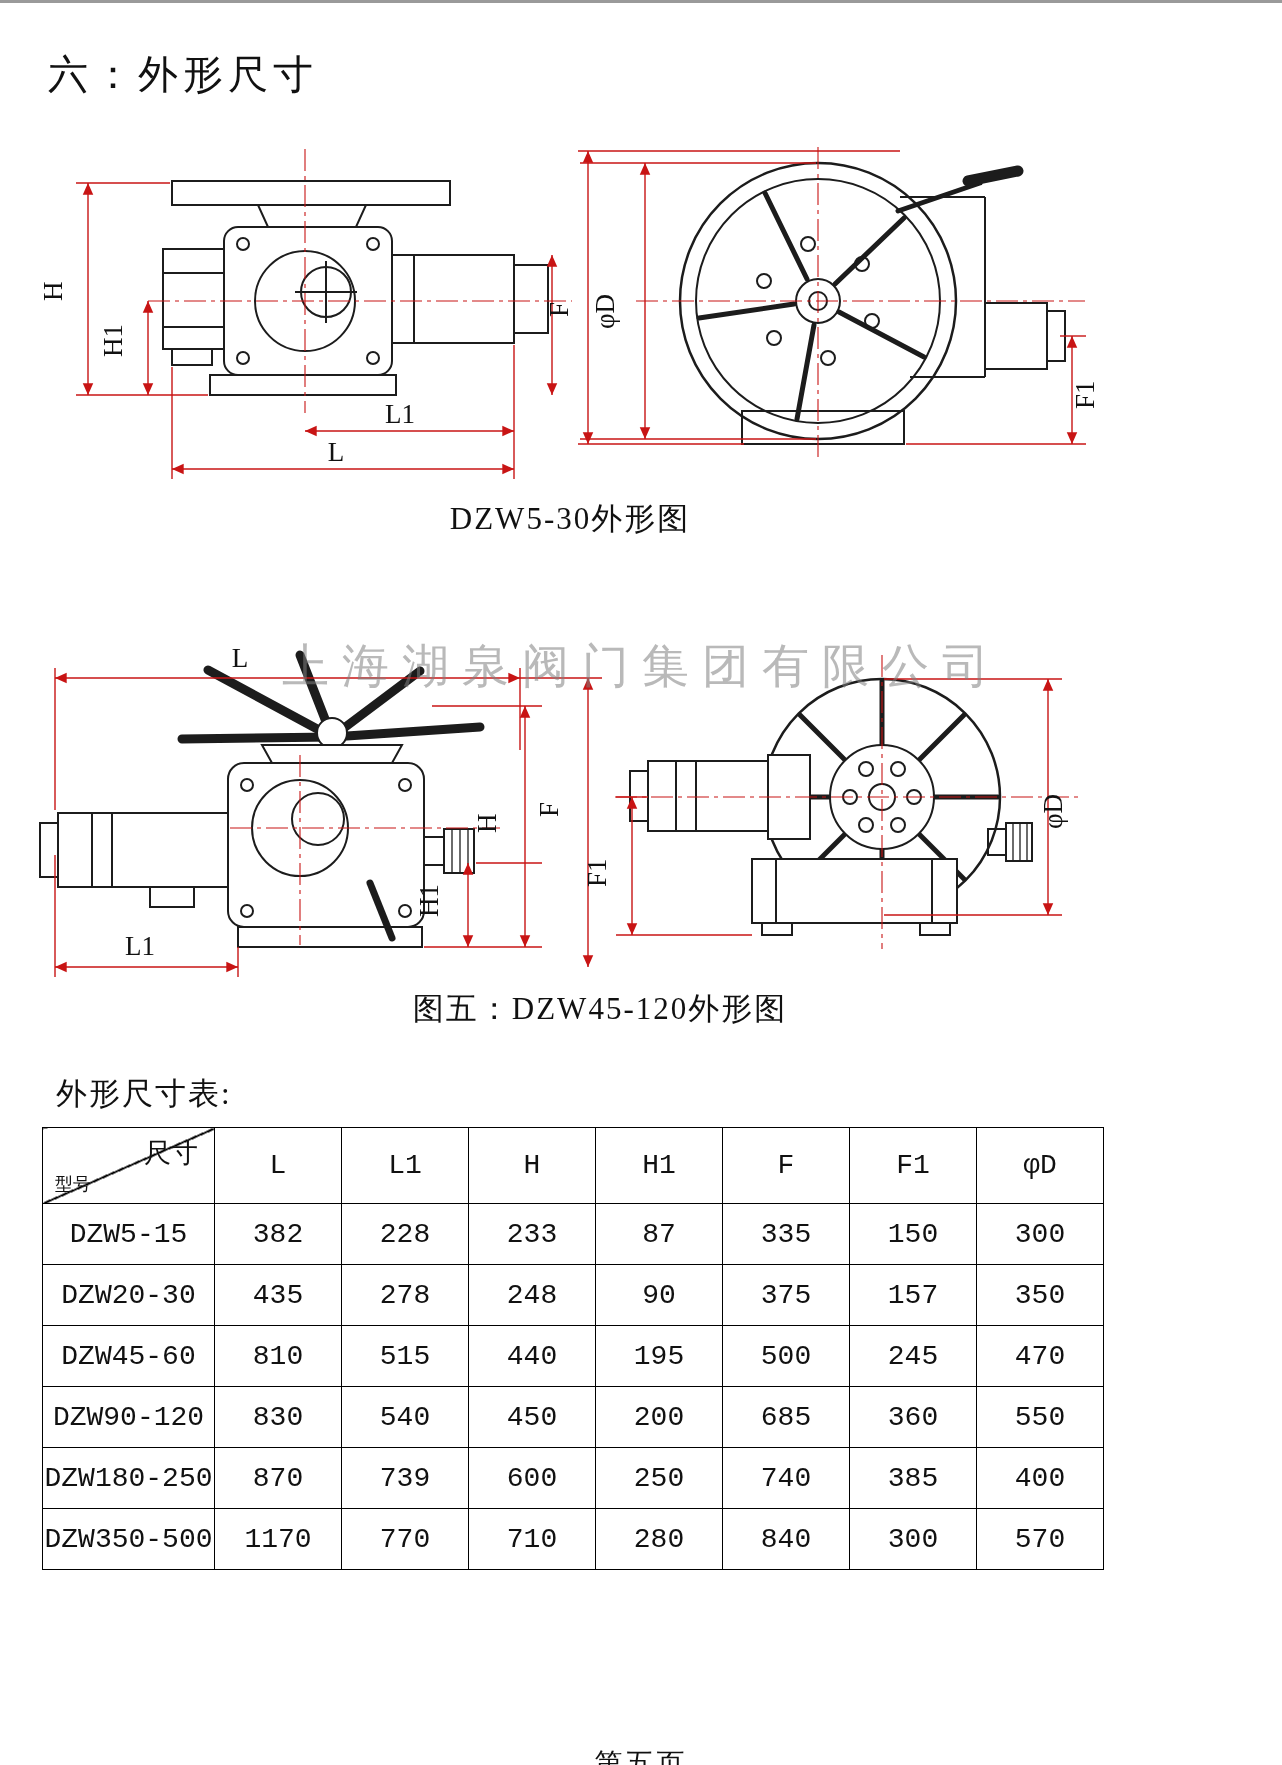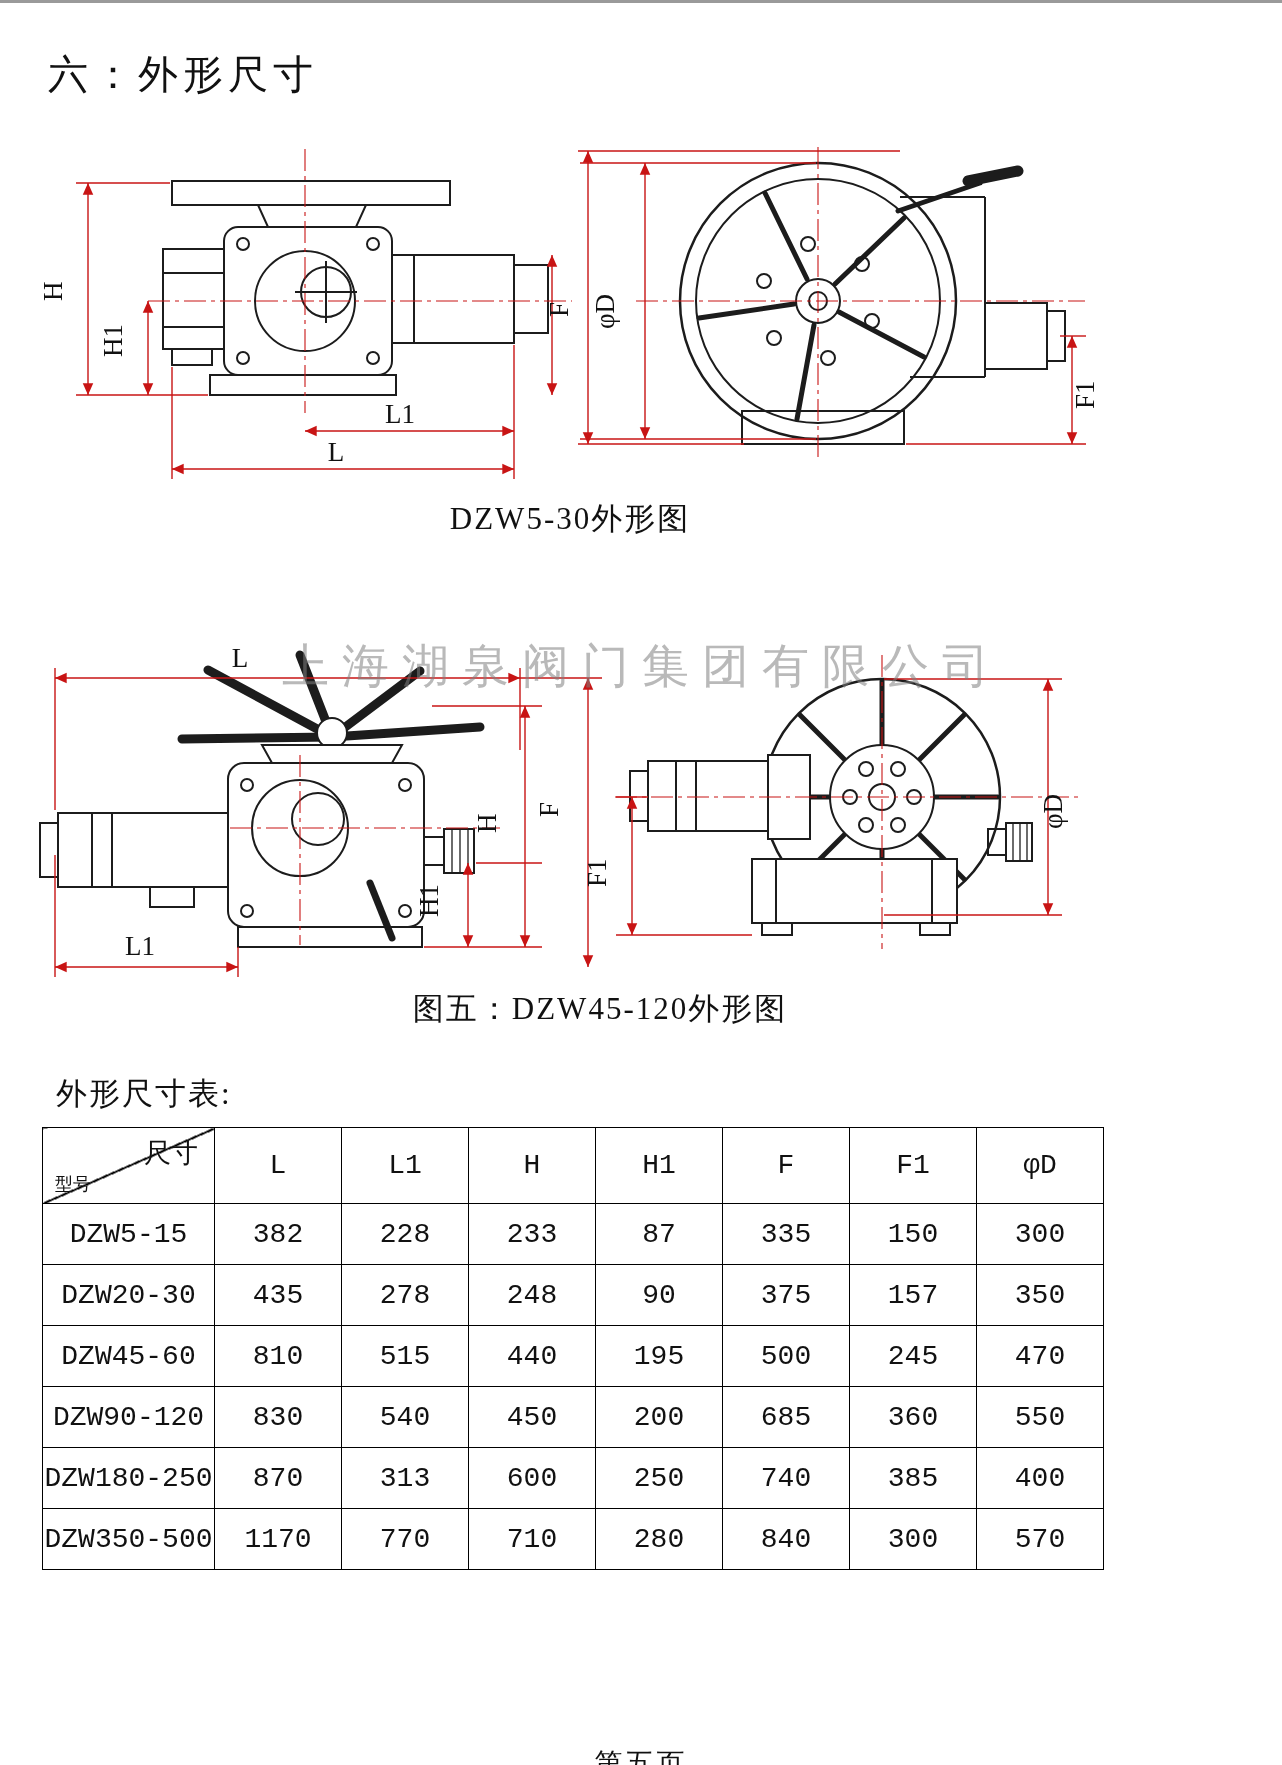--- a/index.html
+++ b/index.html
@@ -329,21 +329,21 @@
         <td>540</td>
         <td>450</td>
         <td>200</td>
         <td>685</td>
         <td>360</td>
         <td>550</td>
       </tr>
       <tr>
         <td>DZW180-250</td>
         <td>870</td>
-        <td>313</td>
+        <td>739</td>
         <td>600</td>
         <td>250</td>
         <td>740</td>
         <td>385</td>
         <td>400</td>
       </tr>
       <tr>
         <td>DZW350-500</td>
         <td>1170</td>
         <td>770</td>

